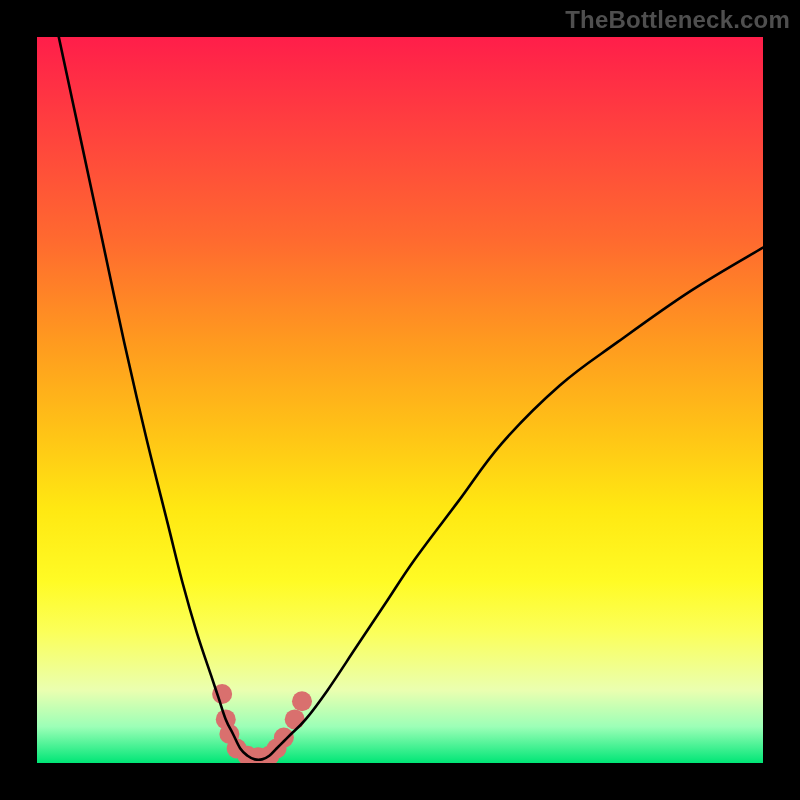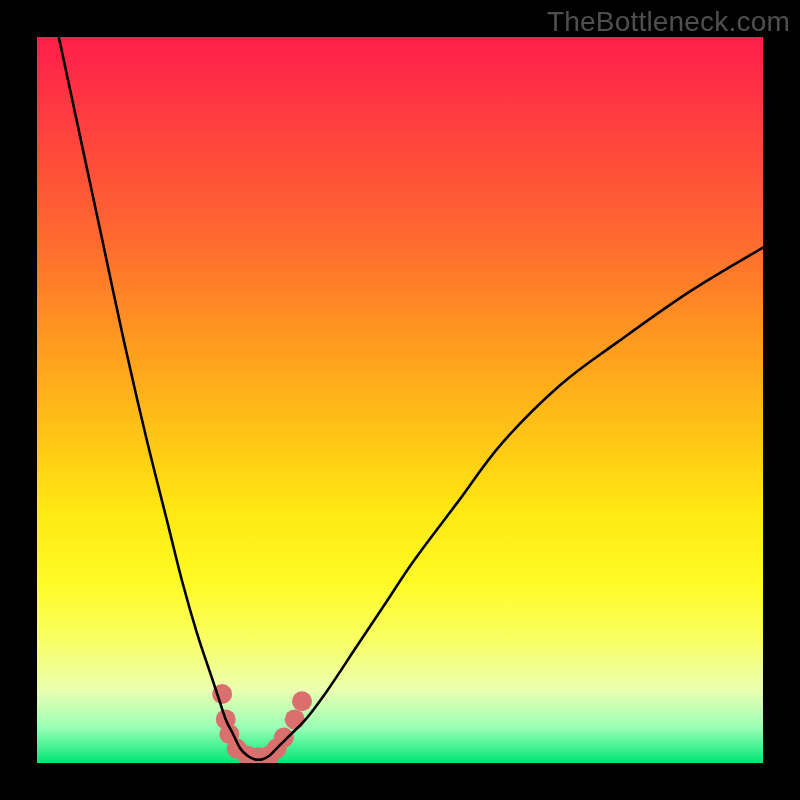--- a/index.html
+++ b/index.html
@@ -45,23 +45,23 @@
     left: 0;
     top: 0;
     width: 726px;
     height: 726px;
   }
   .watermark {
     position: absolute;
     top: 6px;
     right: 10px;
     color: #4f4f4f;
-    font-size: 28px;
+    font-size: 24px;
     letter-spacing: 0.2px;
-    font-weight: 400;
+    font-weight: 700;
   }
 </style>
 </head>
 <body>
 
 <div class="frame">
   <div class="watermark">TheBottleneck.com</div>
   <div class="plot">
     <svg viewBox="0 0 726 726" preserveAspectRatio="none">
       <g id="markers-group">

